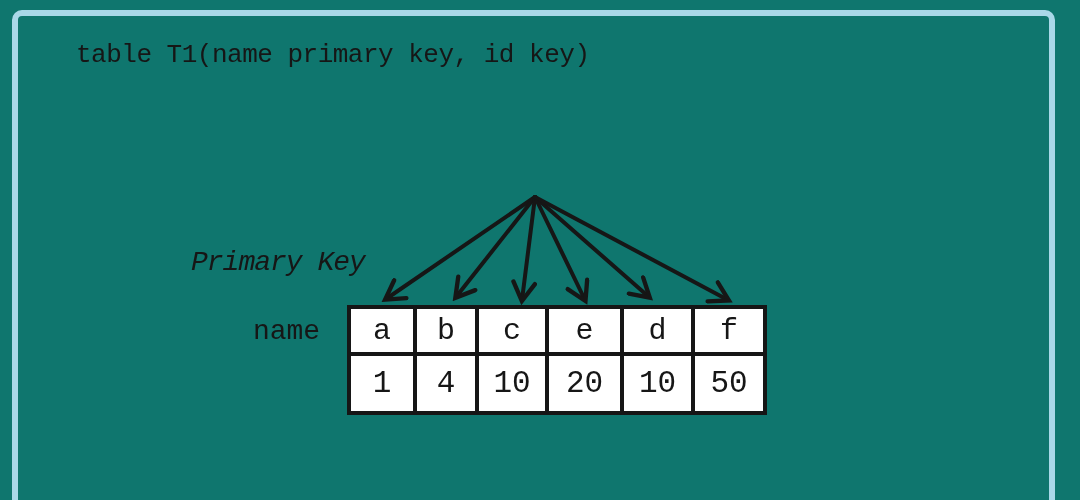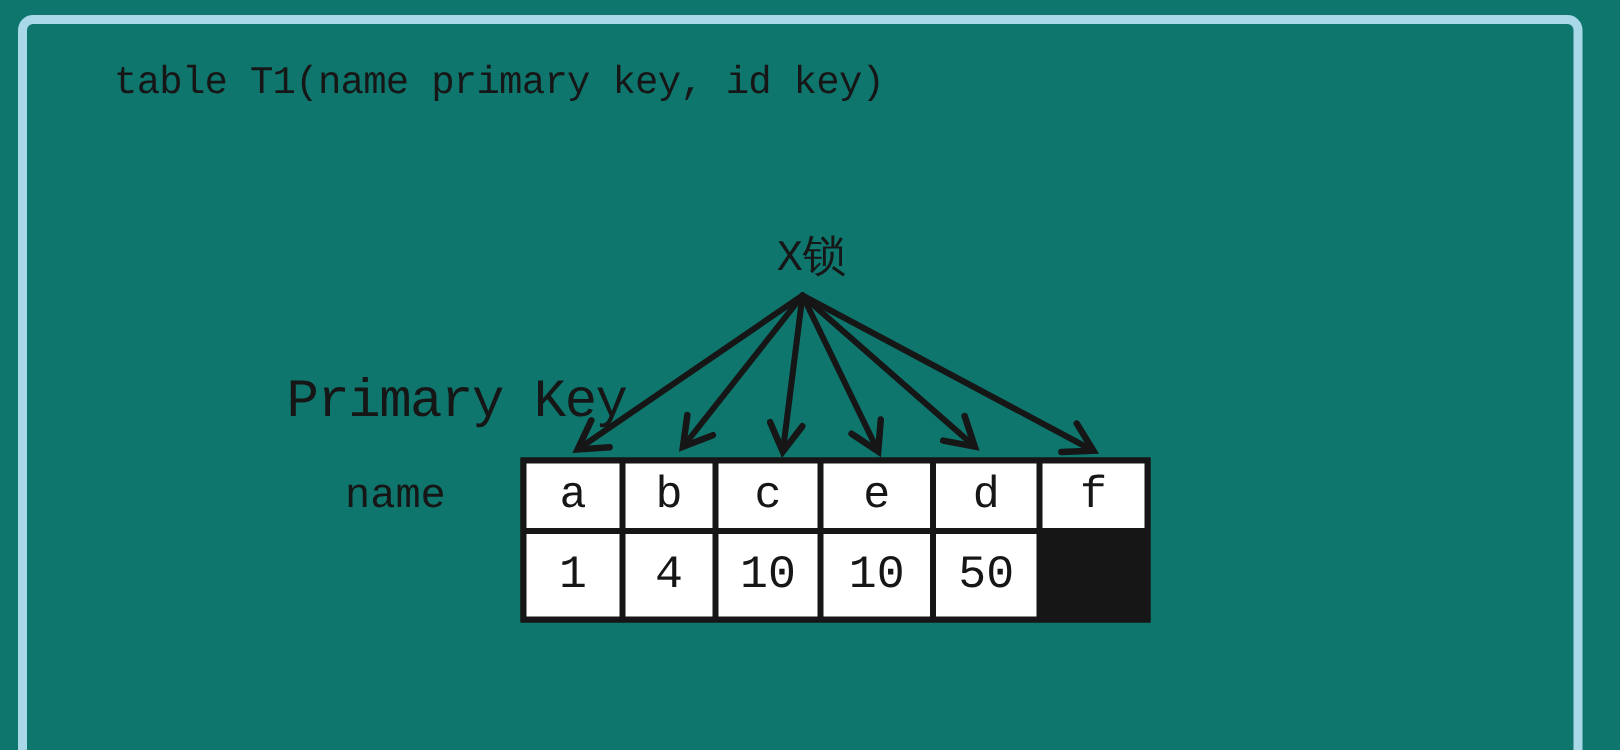--- a/index.html
+++ b/index.html
@@ -40,26 +40,27 @@
     left: 476px;
     top: 151px;
     width: 130px;
     text-align: center;
     font-size: 29px;
   }
   .pk-label {
     position: absolute;
     left: 191px;
     top: 247px;
-    font-size: 36px;
+    font-size: 28px;
     letter-spacing: -1px;
+    font-style: italic;
   }
   .row-label {
     position: absolute;
-    text-align: left;
+    text-align: center;
     font-size: 28px;
     line-height: 30px;
   }
   .row-label.name { left: 230px; width: 113px; top: 317px; }
   .row-label.id   { left: 230px; width:  91px; top: 369px; }
 
   .arrows-svg {
     position: absolute;
     left: 0;
     top: 0;
@@ -89,21 +90,20 @@
 </style>
 </head>
 <body>
 
 <div class="canvas">
 
   <div class="blue-frame"></div>
 
   <div class="title">table T1(name primary key, id key)</div>
 
-  <div class="lock-label">X锁</div>
 
   <svg class="arrows-svg" viewBox="0 0 1080 500" xmlns="http://www.w3.org/2000/svg">
     <defs>
       <marker id="vhead" viewBox="0 0 24 24" refX="19" refY="12" markerWidth="26" markerHeight="26" markerUnits="userSpaceOnUse" orient="auto">
         <path d="M3,2 L20,12 L3,22" fill="none" stroke="#161616" stroke-width="4" stroke-linecap="round"></path>
       </marker>
     </defs>
     <g stroke="#161616" stroke-width="4" stroke-linecap="round">
       <line x1="535" y1="197" x2="386" y2="299" marker-end="url(#vhead)"></line>
       <line x1="535" y1="197" x2="456" y2="297" marker-end="url(#vhead)"></line>
@@ -122,17 +122,18 @@
   <div class="lock-grid">
     <div class="cell">a</div>
     <div class="cell">b</div>
     <div class="cell">c</div>
     <div class="cell">e</div>
     <div class="cell">d</div>
     <div class="cell">f</div>
     <div class="cell idrow">1</div>
     <div class="cell idrow">4</div>
     <div class="cell idrow">10</div>
+    <div class="cell idrow">20</div>
     <div class="cell idrow">10</div>
     <div class="cell idrow">50</div>
   </div>
 
 </div>
 
 </body></html>

